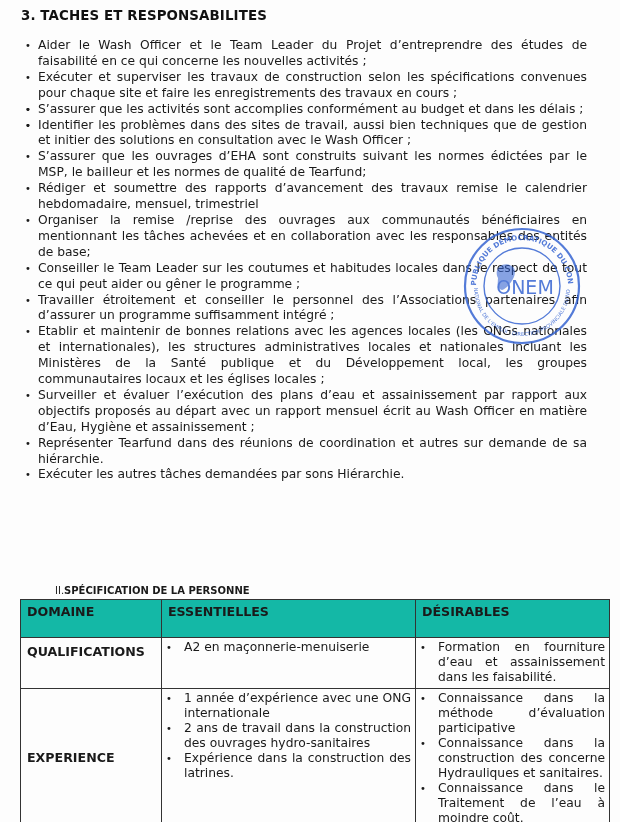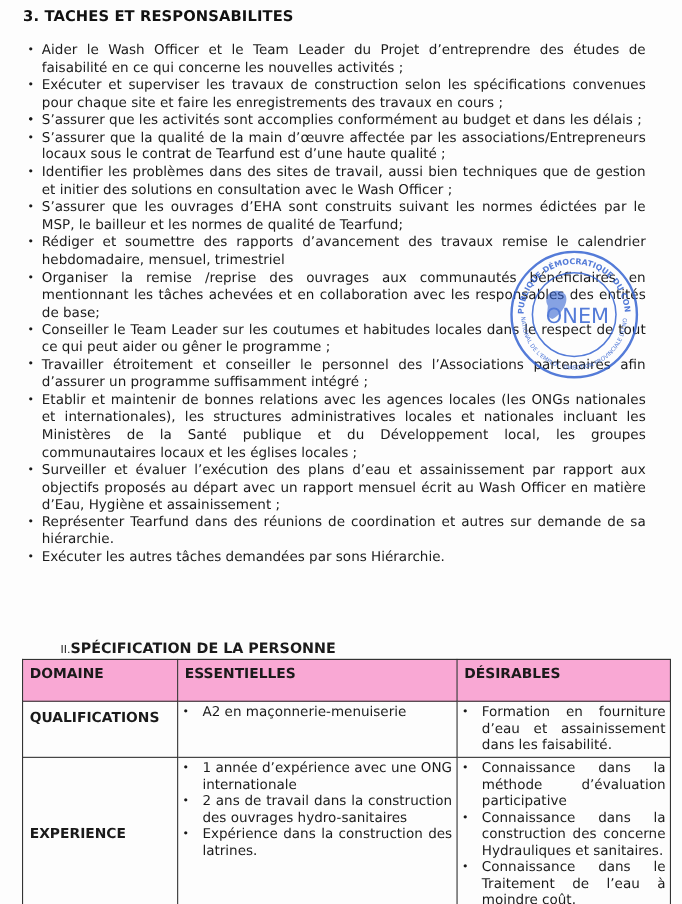--- a/index.html
+++ b/index.html
@@ -28,31 +28,31 @@
   }
   ul.tasks li .bullet {
     position: absolute; left: 25px; top: 0; font-size: 10px; line-height: 16px;
   }
   .sec2 {
     position: absolute; left: 55px; top: 579px; width: 554px;
     border-bottom: 1.5px solid #333;
     padding-bottom: 1px;
   }
   .sec2 .roman { font-size: 10px; color: #222; }
-  .sec2 .t { font-size: 13px; font-weight: bold; }
+  .sec2 .t { font-size: 10px; font-weight: bold; }
   table.spec {
     position: absolute; left: 20px; top: 599px;
     width: 590px; border-collapse: collapse;
     font-size: 12.3px; line-height: 15px;
   }
   table.spec td, table.spec th {
     border: 1px solid #333; vertical-align: top; padding: 0;
   }
   table.spec th {
-    background: #f9a8d4; text-align: left; font-weight: bold;
+    background: #14b8a6; text-align: left; font-weight: bold;
     height: 33px; padding: 4px 6px 0 6px; font-size: 12.6px;
   }
   table.spec td.dom { font-weight: bold; padding: 6px 6px; font-size: 12.6px; }
   table.spec td.dom.exp { vertical-align: middle; }
   table.spec ul { list-style: none; margin: 0; padding: 2px 4px 0 0; }
   table.spec ul li { position: relative; padding-left: 22px; text-align: justify; }
   table.spec ul li .bullet { position: absolute; left: 4px; top: 0; font-size: 10px; }
   .c1 { width: 128px; }
   .c2 { width: 241px; }
   .stamp { position: absolute; left: 462px; top: 226px; width: 120px; height: 120px; opacity: 0.82; }
@@ -62,21 +62,21 @@
 
 <div class="page">
 
   <div class="sec-title">3.  TACHES ET RESPONSABILITES</div>
 
   <ul class="tasks">
     <li><span class="bullet">•</span><span>Aider le Wash Officer et le Team Leader du Projet d’entreprendre des études de faisabilité en ce qui concerne les nouvelles activités ;</span></li>
     <li><span class="bullet">•</span><span>Exécuter et superviser  les travaux de construction selon les spécifications convenues pour chaque site et faire les enregistrements des travaux en cours ;</span></li>
     <li><span class="bullet">•</span></li>
     <li><span class="bullet">•</span><span>S’assurer que les activités sont accomplies conformément au budget et dans les délais ;</span></li>
-    <li><span class="bullet">•</span><span>S’assurer que la qualité de la main d’œuvre affectée par les associations/Entrepreneurs locaux sous le contrat de Tearfund est d’une haute qualité ;</span></li>
+    <li><span class="bullet">•</span></li>
     <li><span class="bullet">•</span><span>Identifier les problèmes dans des sites de travail, aussi bien techniques que de gestion et initier des solutions en consultation avec le Wash Officer ;</span></li>
     <li><span class="bullet">•</span><span>S’assurer que les ouvrages d’EHA sont construits suivant les normes édictées par le MSP, le bailleur et les normes de qualité de Tearfund;</span></li>
     <li><span class="bullet">•</span><span>Rédiger et soumettre des rapports d’avancement des travaux remise le calendrier hebdomadaire, mensuel, trimestriel</span></li>
     <li><span class="bullet">•</span><span>Organiser la remise /reprise des ouvrages aux communautés bénéficiaires en mentionnant les tâches achevées et en collaboration avec les responsables des entités de base;</span></li>
     <li><span class="bullet">•</span><span>Conseiller le Team Leader sur les coutumes et habitudes locales dans le respect de tout ce qui peut aider ou gêner le programme ;</span></li>
     <li><span class="bullet">•</span><span>Travailler étroitement et conseiller le personnel des l’Associations partenaires afin d’assurer un programme suffisamment intégré ;</span></li>
     <li><span class="bullet">•</span><span>Etablir et maintenir de bonnes relations avec les agences locales (les ONGs nationales et internationales), les structures administratives locales et nationales incluant les Ministères de la Santé publique et du Développement local, les groupes communautaires locaux et les églises locales ;</span></li>
     <li><span class="bullet">•</span><span>Surveiller et évaluer l’exécution des plans d’eau et assainissement par rapport aux objectifs proposés au départ avec un rapport mensuel écrit au Wash Officer en matière d’Eau, Hygiène et assainissement ;</span></li>
     <li><span class="bullet">•</span><span>Représenter Tearfund dans des réunions de coordination et autres sur demande de sa hiérarchie.</span></li>
     <li><span class="bullet">•</span><span>Exécuter les autres tâches demandées par sons Hiérarchie.</span></li>

